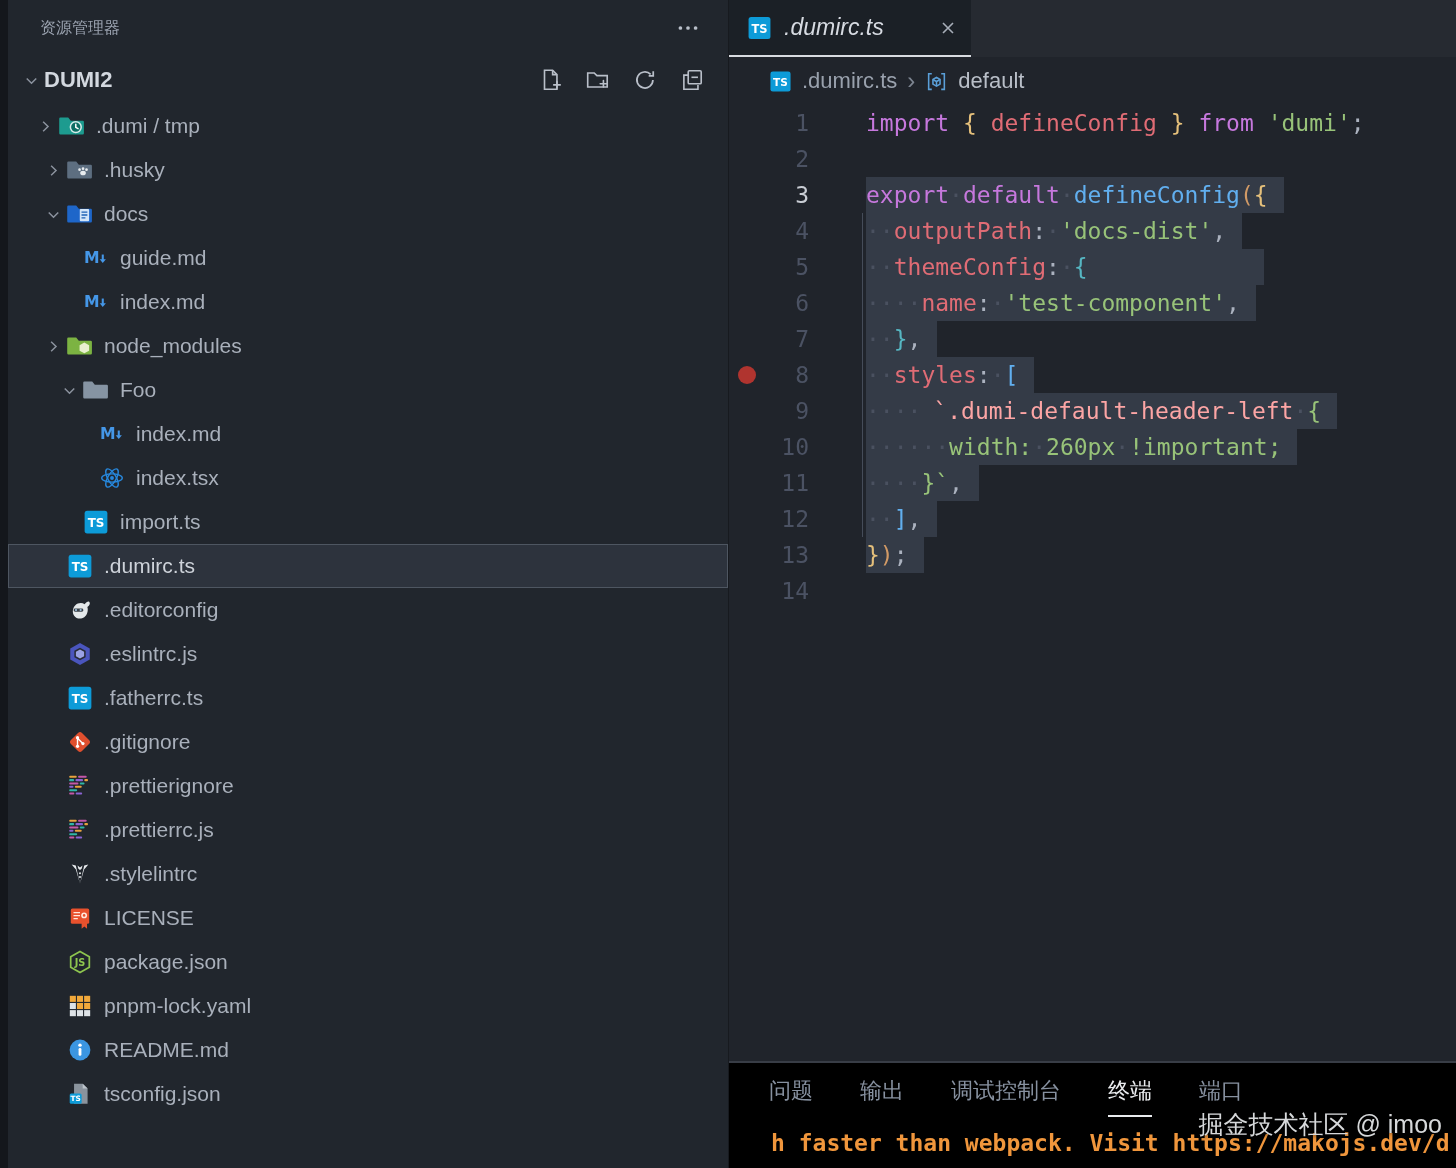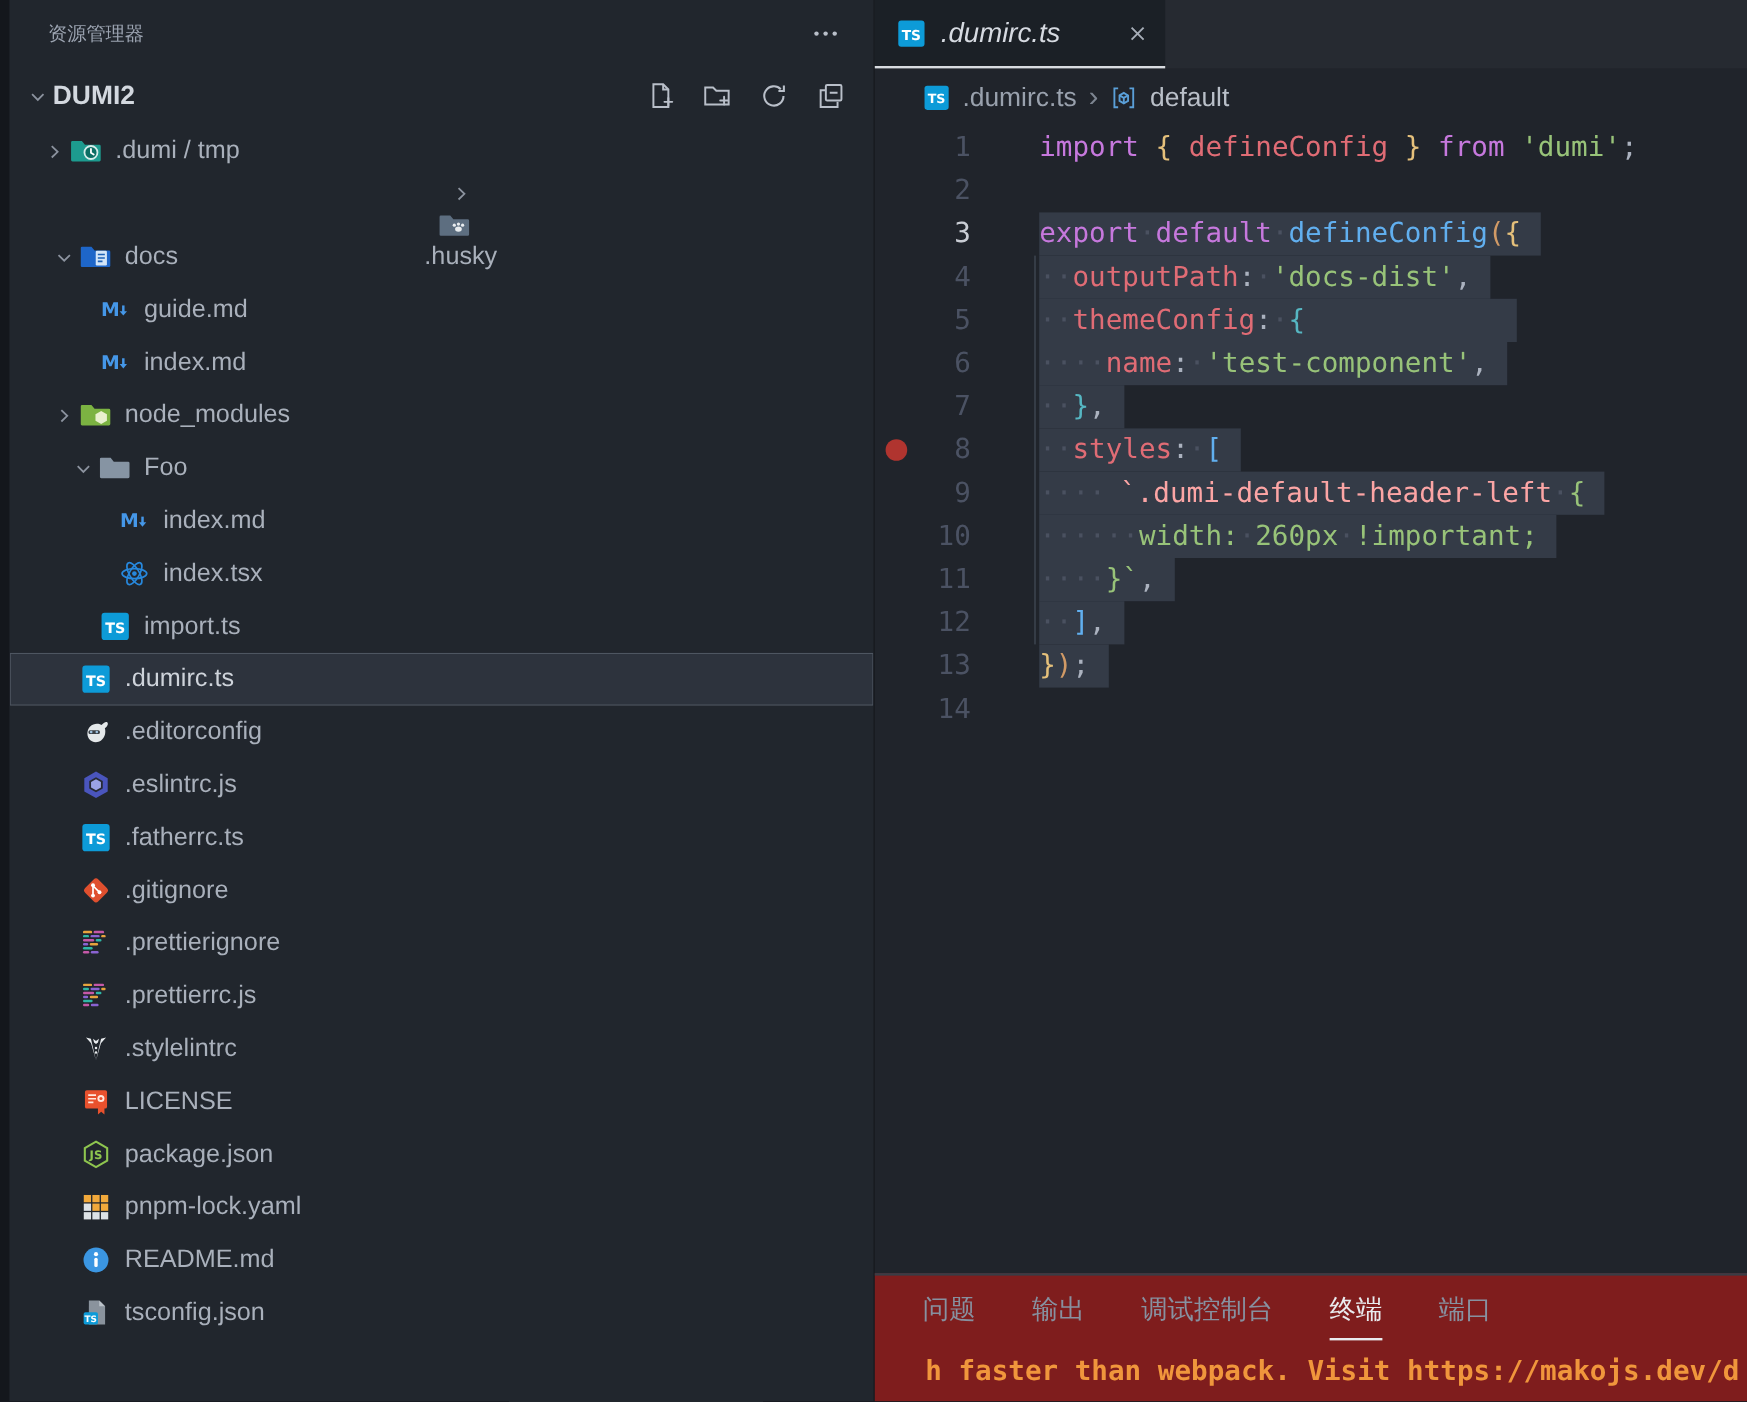--- a/index.html
+++ b/index.html
@@ -46,21 +46,21 @@
   .bpzone{width:36px;height:36px;flex:none;position:relative;}
   .bpdot{position:absolute;left:9px;top:9px;width:18px;height:18px;border-radius:50%;background:var(--bp,#b0342f);}
   .ln{width:44px;flex:none;text-align:right;color:#4b5263;line-height:36px;}
   .ln.active{color:#c9cdd4;}
   .codegap{width:57px;flex:none;}
   .codetext{white-space:pre;line-height:36px;}
   .selbox{display:inline-block;background:var(--sel,#343b47);padding-right:16px;height:36px;}
   .padseg{display:inline-block;height:36px;vertical-align:top;}
 
   
-  .panel{height:105px;flex:none;border-top:2px solid #383d46;background:#7f1d1d;position:relative;overflow:hidden;}
+  .panel{height:105px;flex:none;border-top:2px solid #383d46;background:#000000;position:relative;overflow:hidden;}
   .ptabs{display:flex;gap:47px;padding:13px 0 0 40px;font-size:22px;color:#8791a0;}
   .ptab{padding-bottom:9px;cursor:pointer;}
   .ptab.active{color:#e9ebee;border-bottom:2px solid #e9ebee;}
   .termline{position:absolute;left:42px;bottom:12px;font-family:"DejaVu Sans Mono",monospace;font-weight:bold;
             font-size:23px;color:var(--term,#f0963c);white-space:nowrap;}
   .watermark{position:absolute;right:14px;bottom:27px;font-size:25px;color:#d6d8da;z-index:6;
              text-shadow:0 1px 4px rgba(0,0,0,.8);}
 </style>
 </head>
 <body>
@@ -124,21 +124,21 @@
           </span>
           <span class="ficon">
             <svg viewBox="0 0 24 24">
               <path d="M1.3 4.2h7.2l2.4 2.9h11a1.1 1.1 0 0 1 1.1 1.1v10.6a1.1 1.1 0 0 1-1.1 1.1H1.3A1.1 1.1 0 0 1 .2 18.8V5.3a1.1 1.1 0 0 1 1.1-1.1z" fill="#1d9b8f"></path>
               <circle cx="15.5" cy="13" r="5" fill="#0c6e64" stroke="#d5ecea" stroke-width="1.4"></circle>
               <path d="M15.5 10.3v2.9l2.1 1.3" stroke="#fff" stroke-width="1.4" fill="none" stroke-linecap="round"></path>
             </svg>
           </span>
           <span>.dumi / tmp</span>
         </div>
-        <div class="trow" style="padding-left: 32px; flex-direction: column;">
+        <div class="trow" style="padding-left: 32px;">
           <span class="chev">
             <svg viewBox="0 0 24 24" fill="none" stroke="#8b929e" stroke-width="1.9">
               <path d="M9 6l6.2 6L9 18"></path>
             </svg>
           </span>
           <span class="ficon">
             <svg viewBox="0 0 24 24">
               <path d="M1.3 4.2h7.2l2.4 2.9h11a1.1 1.1 0 0 1 1.1 1.1v10.6a1.1 1.1 0 0 1-1.1 1.1H1.3A1.1 1.1 0 0 1 .2 18.8V5.3a1.1 1.1 0 0 1 1.1-1.1z" fill="#5d6e80"></path>
               <g fill="#e8ecef">
                 <ellipse cx="14.8" cy="14.7" rx="2.6" ry="2.1"></ellipse>
@@ -563,13 +563,14 @@
           <span class="ptab">问题</span>
           <span class="ptab">输出</span>
           <span class="ptab">调试控制台</span>
           <span class="ptab active">终端</span>
           <span class="ptab">端口</span>
         </div>
       <div class="termline">h faster than webpack. Visit https://makojs.dev/d</div>
     </div>
   </main>
 
+  <div class="watermark">掘金技术社区 @ imoo</div>
 </div>
 
 </body></html>

